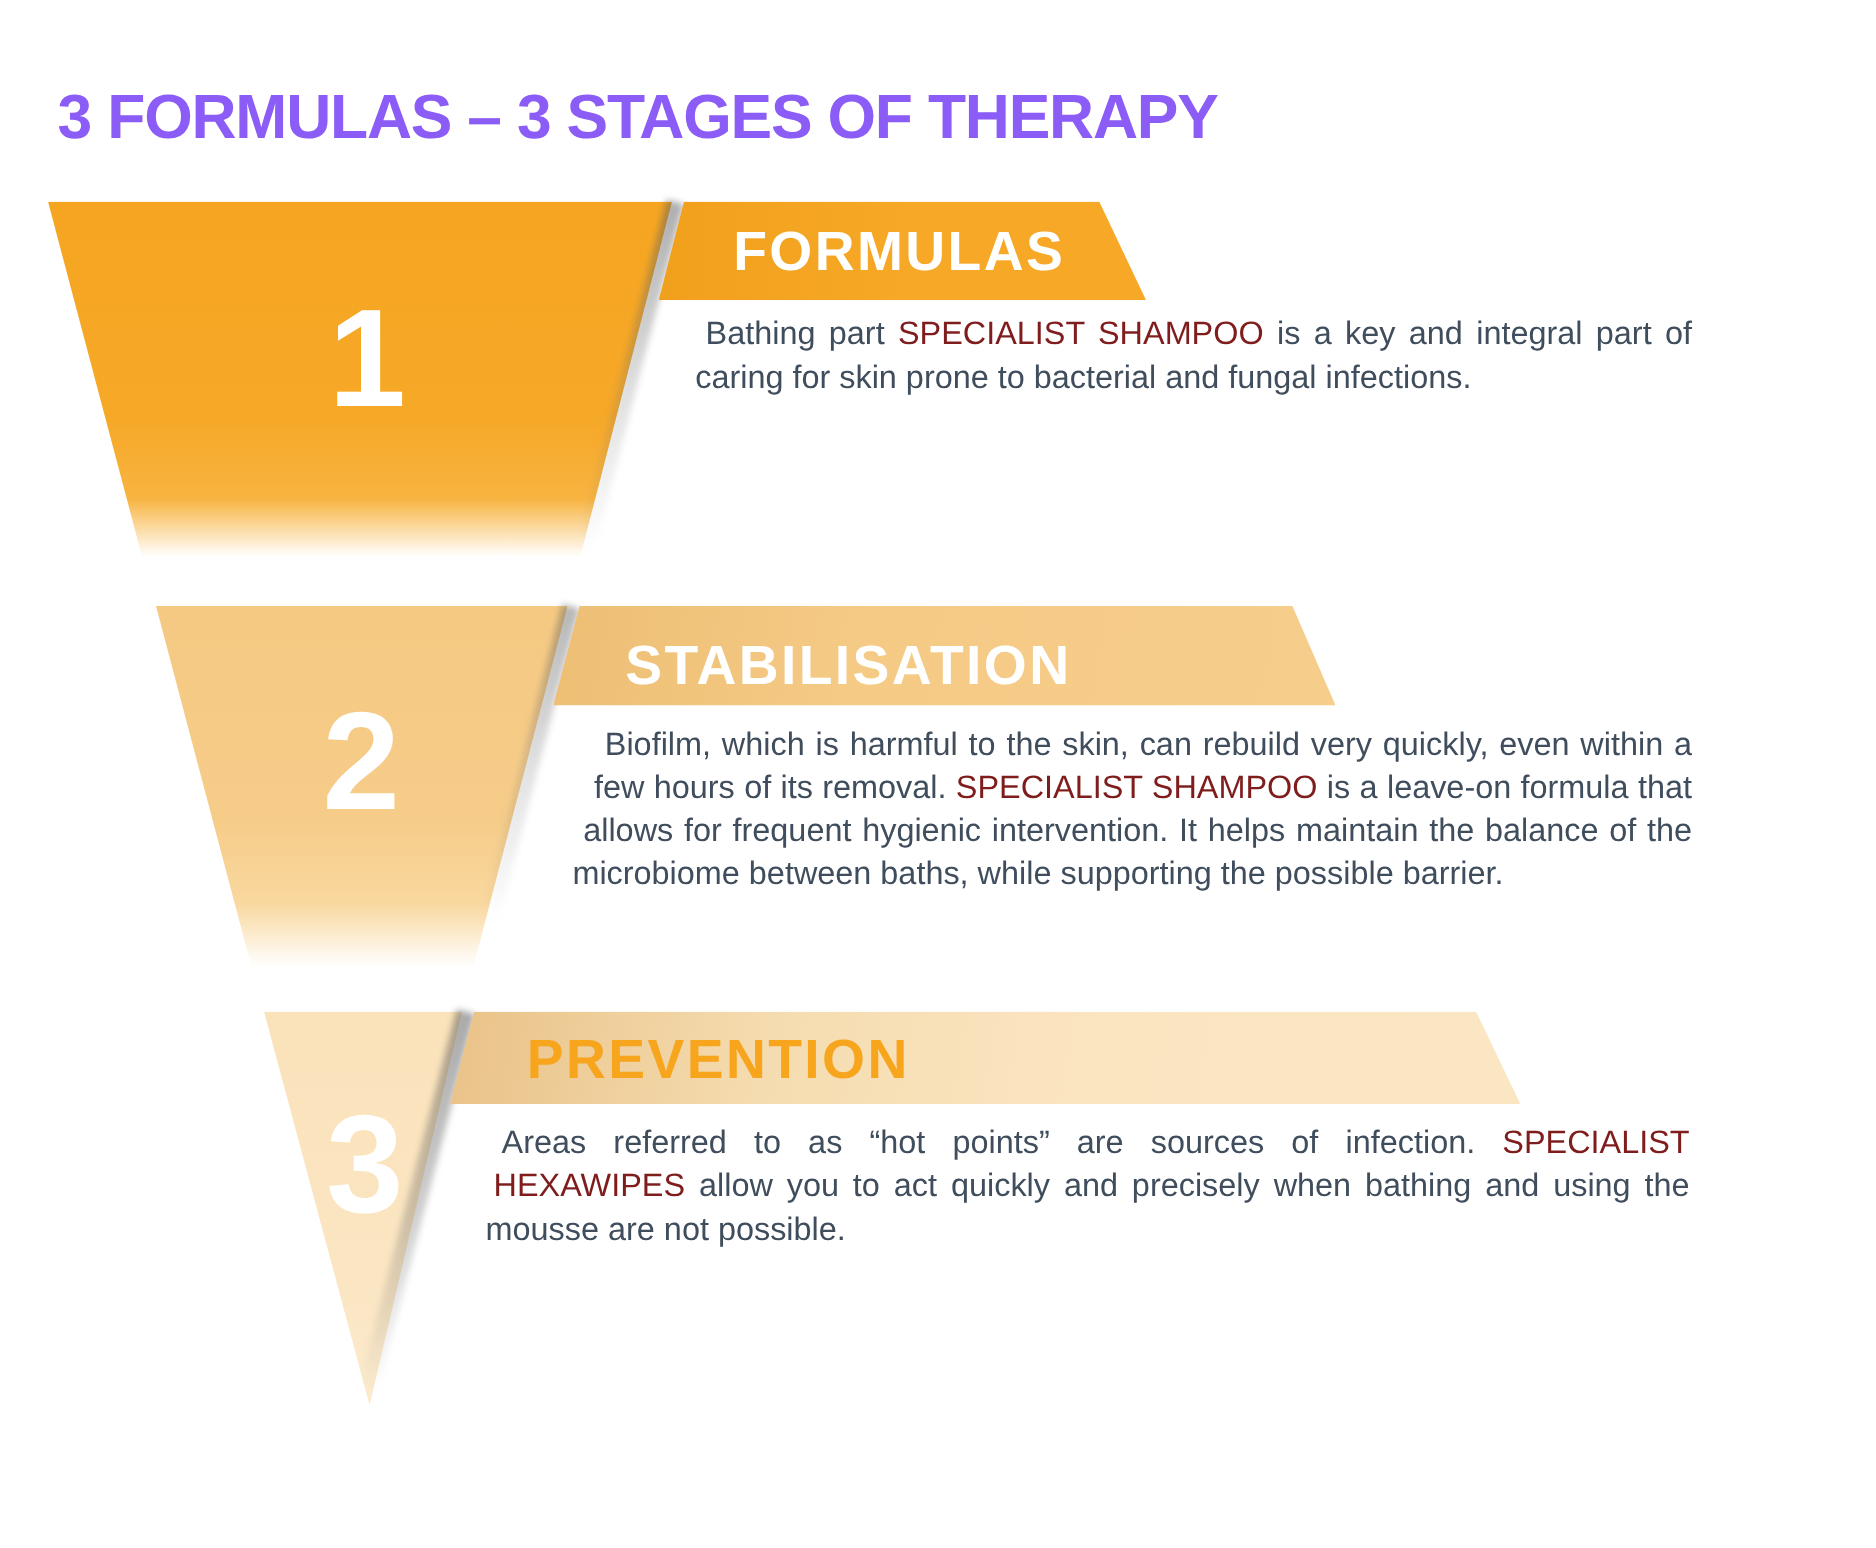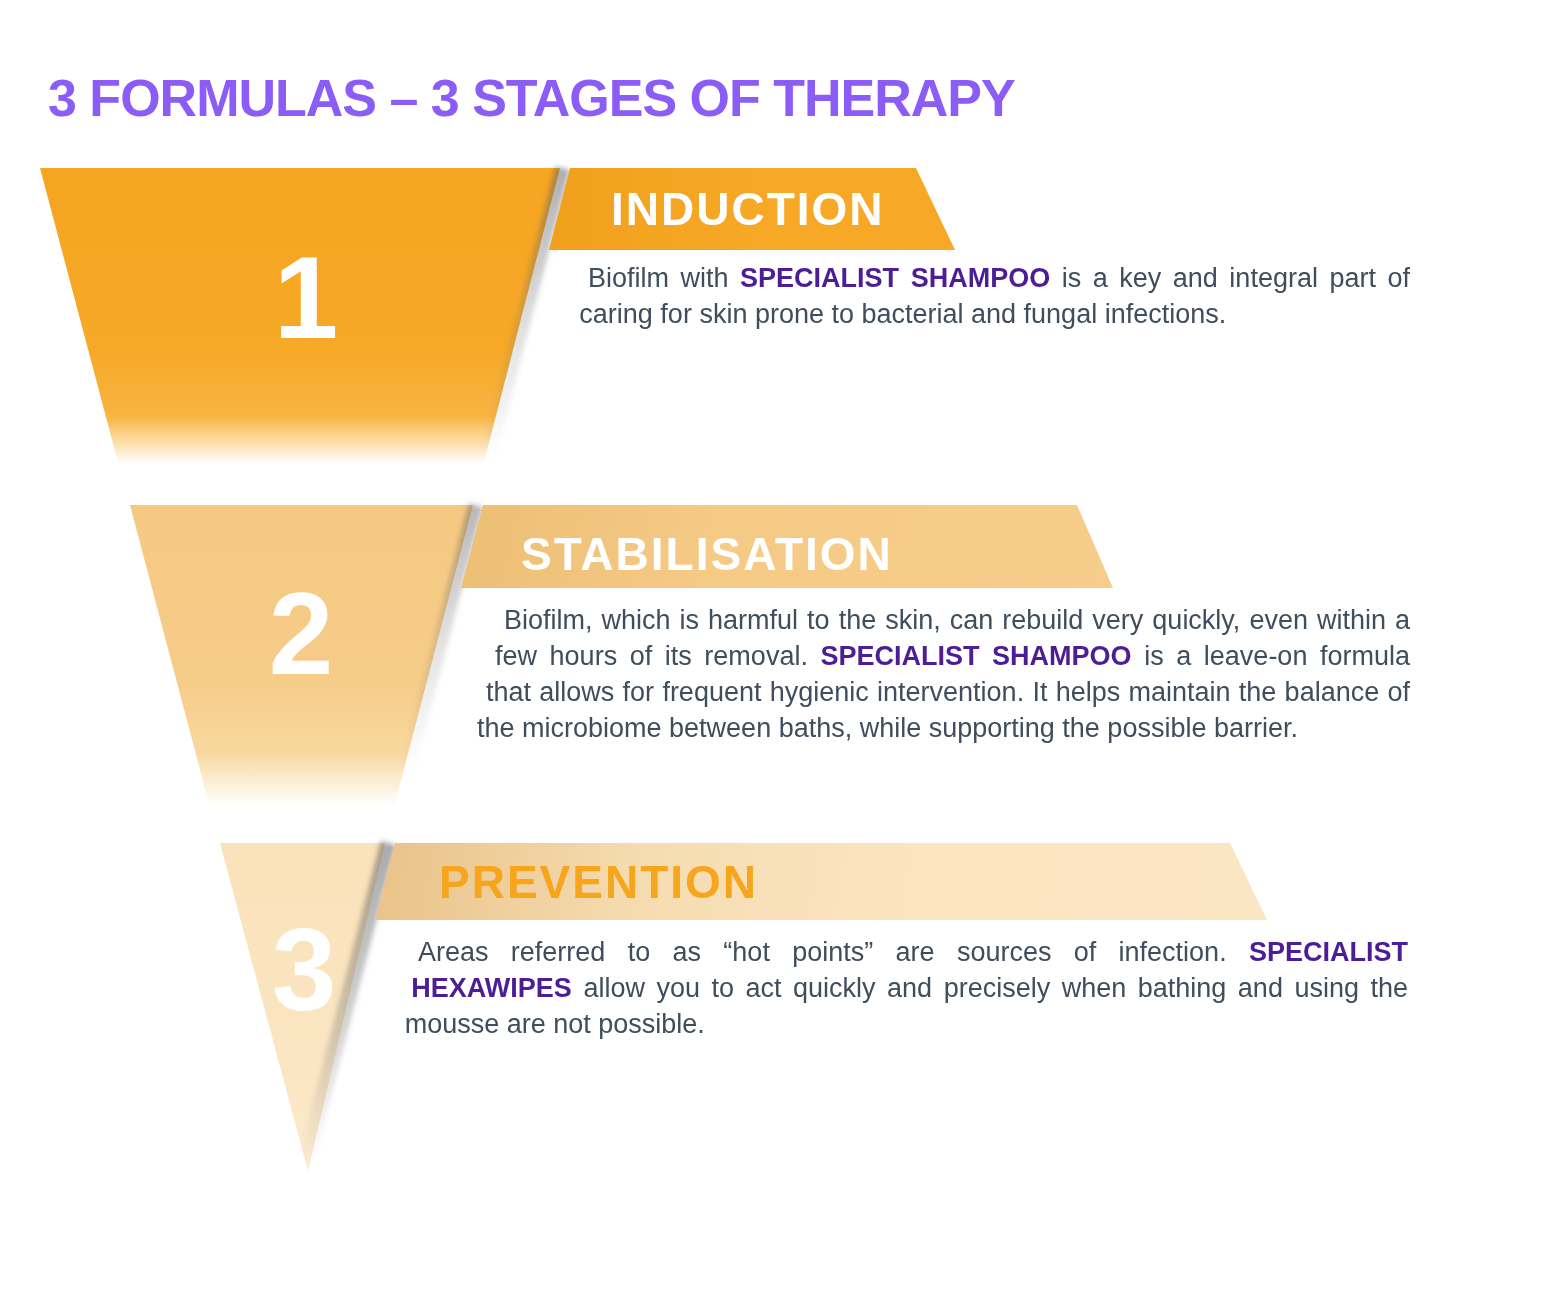--- a/index.html
+++ b/index.html
@@ -76,21 +76,21 @@
     background:linear-gradient(100deg,#E9C288 0%,#F5DCB0 30%,#FBE5C1 60%,#FBE6C3 100%);
   }
   .b3 .btext{margin-left:64px;color:#F6A51D;}
 
   
   .para{
     position:absolute;z-index:4;
     font-size:27px;line-height:36px;color:#3F4D5C;
     text-align:justify;
   }
-  .para .hl{color:#4c1d95;font-weight:700;}
+  .para .hl{color:#7f1d1d;font-weight:400;}
   .p1{left:558px;top:260px;width:852px;}
   .p2{left:398px;top:602px;width:1012px;}
   .p3{left:390px;top:934px;width:1018px;}
 
   .spacer{float:left;}
   .sp1{width:30px;height:108px;shape-outside:polygon(0 0,30px 0,4px 108px,0 108px);}
   .sp2{width:106px;height:180px;shape-outside:polygon(0 0,106px 0,61px 180px,0 180px);}
   .sp3{width:28px;height:108px;shape-outside:polygon(0 0,28px 0,8px 108px,0 108px);}
 </style>
 </head>
@@ -106,32 +106,32 @@
 
   <div class="shadow s1"></div>
   <div class="shadow s2"></div>
   <div class="shadow s3"></div>
 
   <div class="num num1">1</div>
   <div class="num num2">2</div>
   <div class="num num3">3</div>
 
   <div class="banner b1">
-    <span class="btext">INDUCTION</span>
+    <span class="btext">FORMULAS</span>
   </div>
   <div class="banner b2">
     <span class="btext">STABILISATION</span>
   </div>
   <div class="banner b3">
     <span class="btext">PREVENTION</span>
   </div>
 
   <div class="para p1">
     <div class="spacer sp1"></div>
-    <span>Biofilm with </span><span class="hl">SPECIALIST SHAMPOO</span><span> is a key and integral part of caring for skin prone to bacterial and fungal infections.</span>
+    <span>Bathing part </span><span class="hl">SPECIALIST SHAMPOO</span><span> is a key and integral part of caring for skin prone to bacterial and fungal infections.</span>
   </div>
 
   <div class="para p2">
     <div class="spacer sp2"></div>
     <span>Biofilm, which is harmful to the skin, can rebuild very quickly, even within a few hours of its removal. </span><span class="hl">SPECIALIST SHAMPOO</span><span> is a leave-on formula that allows for frequent hygienic intervention. It helps maintain the balance of the microbiome between baths, while supporting the possible barrier.</span>
   </div>
 
   <div class="para p3">
     <div class="spacer sp3"></div>
     <span>Areas referred to as “hot points” are sources of infection. </span><span class="hl">SPECIALIST HEXAWIPES</span><span> allow you to act quickly and precisely when bathing and using the mousse are not possible.</span>

